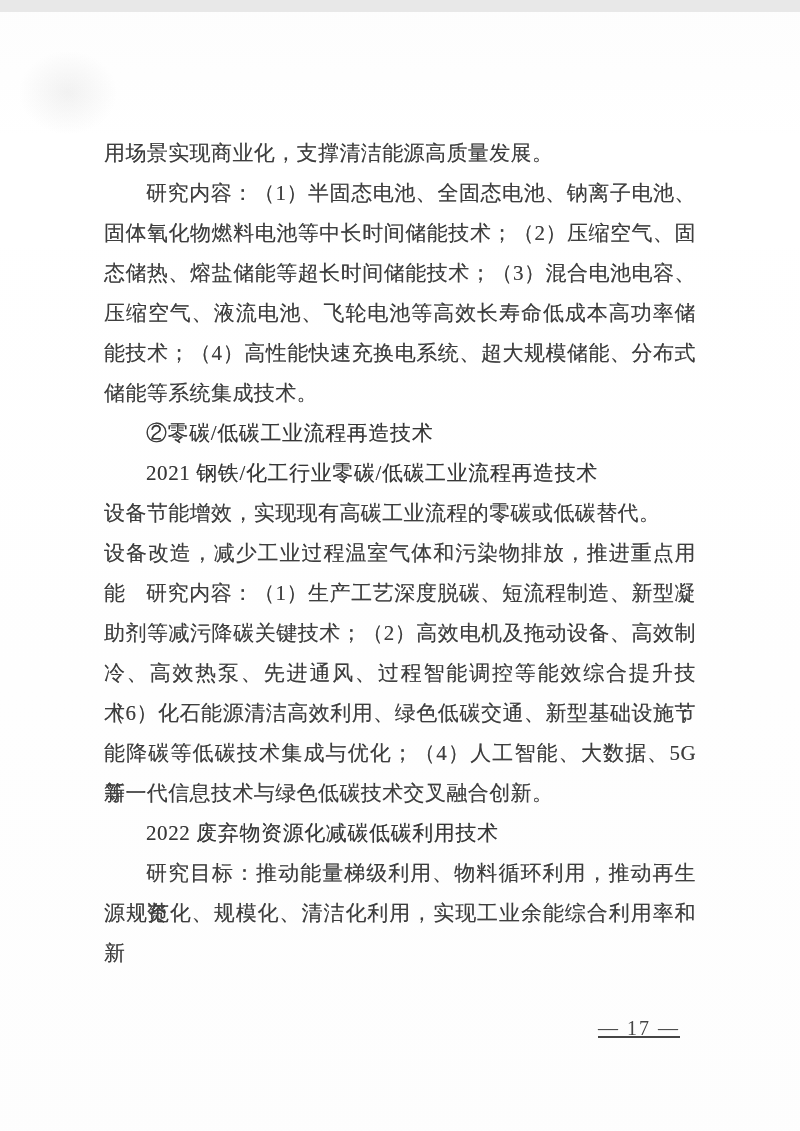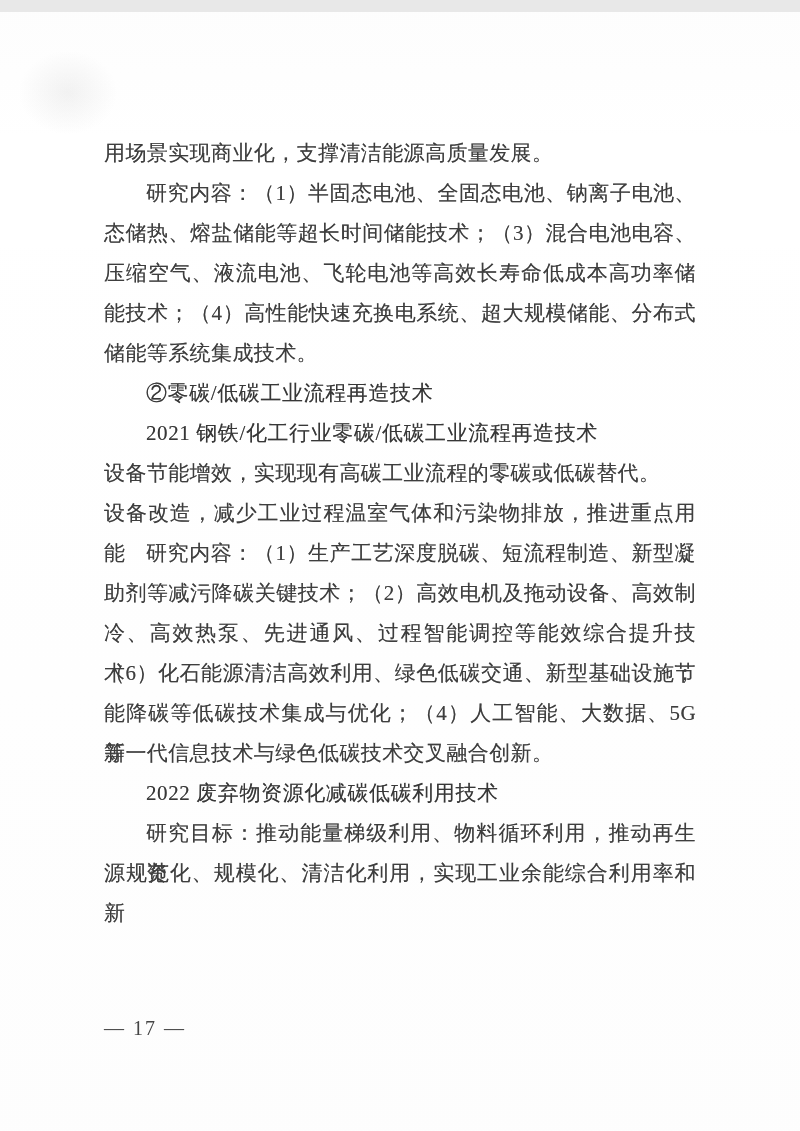--- a/index.html
+++ b/index.html
@@ -62,39 +62,41 @@
     color: #373737;
     letter-spacing: 0.6px;
   }
   .footer {
     position: absolute;
     left: 104px;
     top: 1000px;
     width: 592px;
     height: 32px;
     line-height: 32px;
-    text-align: left;
+    text-align: right;
     padding-right: 16px;
     box-sizing: border-box;
     font-size: 20px;
     color: #454545;
     letter-spacing: 2px;
+    text-decoration: underline;
   }
 </style>
 </head>
 <body>
 
 <div class="page">
   <div class="smudge"></div>
   <div class="scan-tint"></div>
 
   <div class="doc-body" id="doc-body">
 
   <div class="line">用场景实现商业化，支撑清洁能源高质量发展。</div>
       <div class="line j indent">研究内容：（1）半固态电池、全固态电池、钠离子电池、</div>
+      <div class="line j">固体氧化物燃料电池等中长时间储能技术；（2）压缩空气、固</div>
       <div class="line j">态储热、熔盐储能等超长时间储能技术；（3）混合电池电容、</div>
       <div class="line j">压缩空气、液流电池、飞轮电池等高效长寿命低成本高功率储</div>
       <div class="line j">能技术；（4）高性能快速充换电系统、超大规模储能、分布式</div>
       <div class="line">储能等系统集成技术。</div>
       <div class="line indent bold">②零碳/低碳工业流程再造技术</div>
       <div class="line indent bold">2021 钢铁/化工行业零碳/低碳工业流程再造技术</div>
       <div class="line">设备节能增效，实现现有高碳工业流程的零碳或低碳替代。</div>
       <div class="line j">设备改造，减少工业过程温室气体和污染物排放，推进重点用能</div>
       <div class="line j indent">研究内容：（1）生产工艺深度脱碳、短流程制造、新型凝</div>
       <div class="line j">助剂等减污降碳关键技术；（2）高效电机及拖动设备、高效制</div>

